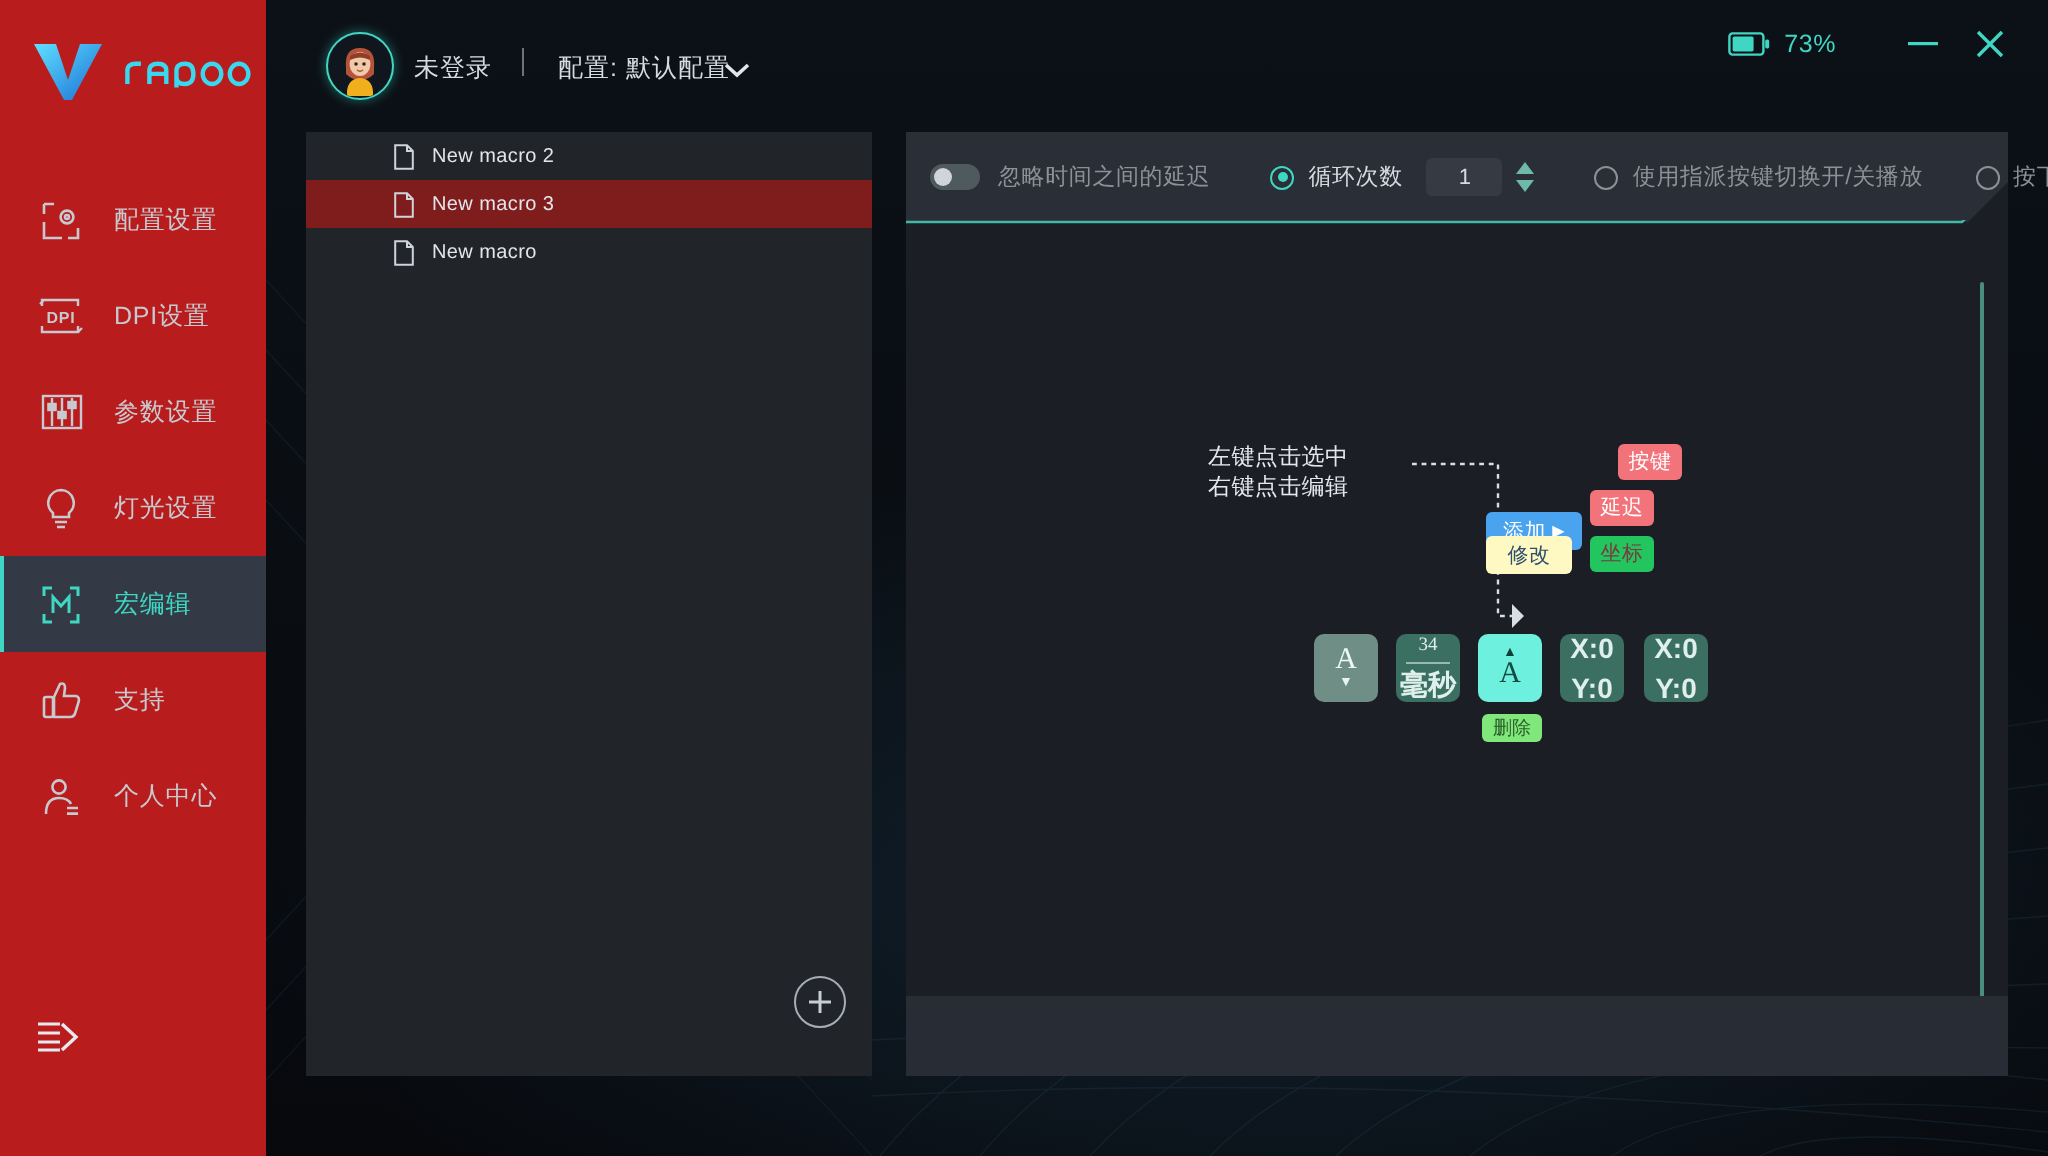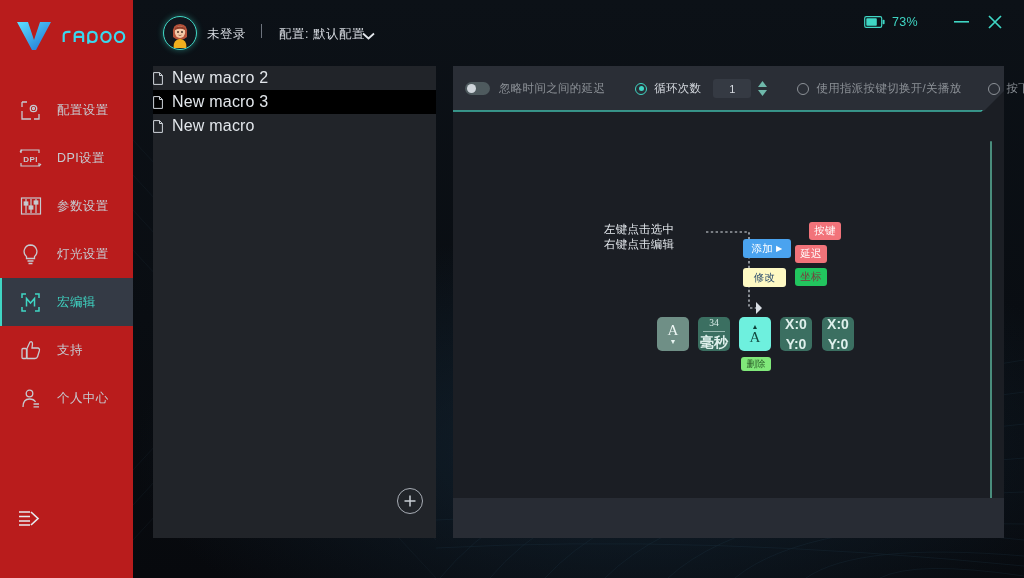--- a/index.html
+++ b/index.html
@@ -91,25 +91,25 @@
   .win-close { margin-right: 14px; }
 
   
   .list-panel {
     position: absolute; left: 153px; top: 66px; width: 283px; height: 472px;
     background: #212429;
     z-index: 3;
   }
   .macro-item {
     display:flex; align-items:center; gap: 9px;
-    height: 24px; 
-    font-size: 16px; color:#e2e6eb; letter-spacing:.2px;
+    height: 24px; padding-left: 44px;
+    font-size: 10px; color:#e2e6eb; letter-spacing:.2px;
     cursor:pointer;
   }
-  .macro-item.alt { background:#000000;align-items:center; }
+  .macro-item.alt { background:#7f1d1d;align-items:center; }
   .macro-item .f-ico { width:10px; height:13px; flex:none; }
 
   .add-btn {
     position:absolute; left: 244px; bottom: 24px;
     width: 26px; height: 26px; border-radius:50%;
     border: 1.4px solid #a8adb5;
     display:flex; align-items:center; justify-content:center;
     cursor:pointer;
   }
 
@@ -468,21 +468,21 @@
         <path d="M253 166 L296 166 L296 242 L303 242"></path>
       </g>
       <path d="M303 236 L309 242 L303 248 Z" fill="#d9dee4"></path>
     </svg>
 
     <div class="hint">
       <div>左键点击选中</div>
       <div>右键点击编辑</div>
     </div>
 
-    <div class="ctx ctx-blue" style="left:290px; top:173px; width:48px; height:19px;">
+    <div class="ctx ctx-blue" style="left:290px; top:190px; width:48px; height:19px;">
       <span>添加</span>
       <span style="margin-left:3px; font-size:8px;">▶</span>
     </div>
     <div class="ctx ctx-blue2" style="left:290px; top:202px; width:43px; height:19px;">
       <span>修改</span>
     </div>
 
     <div class="ctx ctx-red" style="left:356px; top:156px; width:32px; height:18px;">
       <span>按键</span>
     </div>

